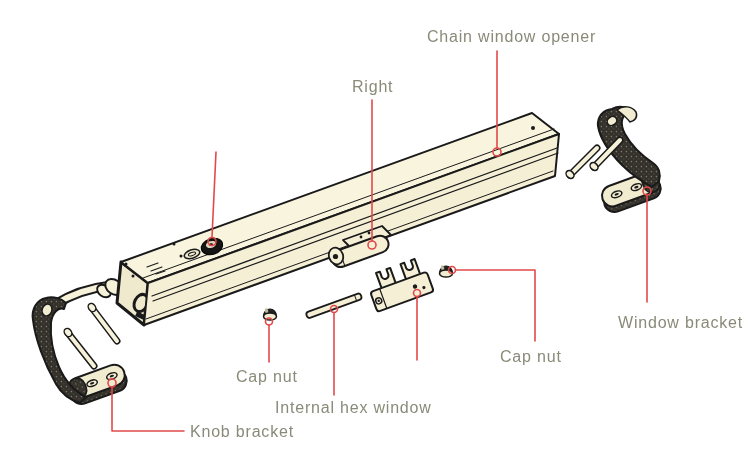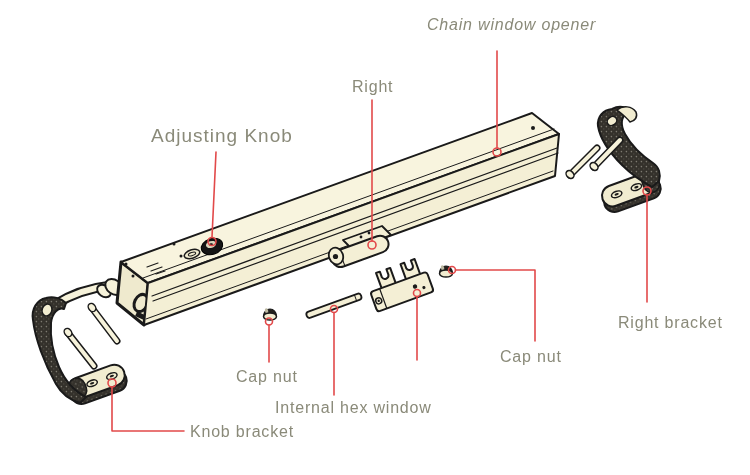--- a/index.html
+++ b/index.html
@@ -188,21 +188,20 @@
 
         <circle class="leader" cx="269" cy="321.5" r="3.5"></circle>
         <line class="leader" x1="269" y1="325" x2="269" y2="362"></line>
 
         <circle class="leader" cx="112" cy="383" r="4"></circle>
         <polyline class="leader" points="112,387 112,431 184,431"></polyline>
       </g>
     </g>
   </svg>
 
-  <div class="label big" style="left:151px;top:126px;">Adjusting Knob</div>
   <div class="label" style="left:352px;top:78px;">Right</div>
-  <div class="label" style="left:427px;top:16px;font-style:italic;">Chain window opener</div>
-  <div class="label" style="left:618px;top:314px;">Right bracket</div>
+  <div class="label" style="left:427px;top:28px;">Chain window opener</div>
+  <div class="label" style="left:618px;top:314px;">Window bracket</div>
   <div class="label" style="left:500px;top:348px;">Cap nut</div>
   <div class="label" style="left:275px;top:399px;">Internal hex window</div>
   <div class="label" style="left:236px;top:368px;">Cap nut</div>
   <div class="label" style="left:190px;top:423px;">Knob bracket</div>
 </div>
 
 </body></html>

